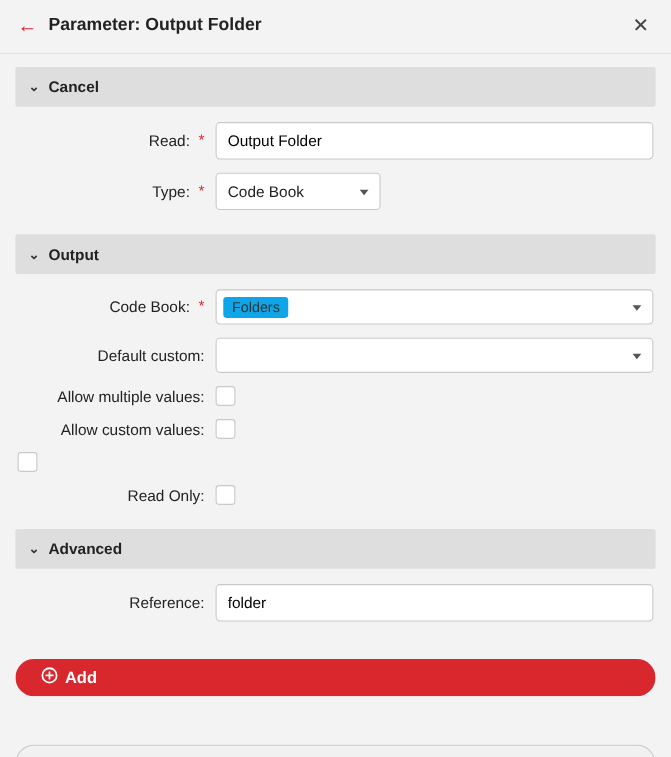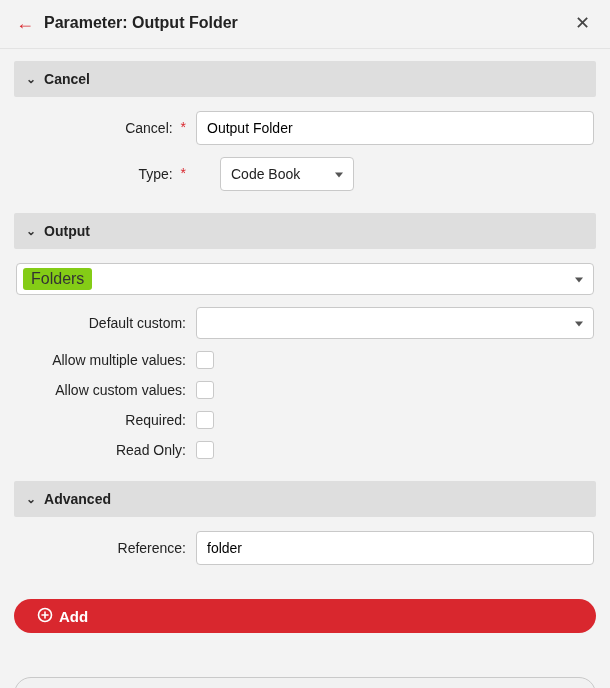--- a/index.html
+++ b/index.html
@@ -41,40 +41,40 @@
     padding-right: 10px; color: #222;
   }
   .row .label .req { color: #d9272e; margin-left: 4px; position: relative; top: -1px;}
   .row .control { flex: 1; }
   input[type=text], .select, .combo {
     width: 100%; height: 32px;
     border: 1px solid #c9c9c9; border-radius: 4px;
     background: #fff; padding: 16px 10px;
     font-size: 14px; font-family: inherit;
   }
-  .select.short { width: 134px; margin-left: 24px; }
+  .select.short { width: 150px; }
   .select { position: relative; display: inline-flex; align-items: center; }
   .select::after {
     content: ""; position: absolute; right: 10px; top: 50%;
     width: 0; height: 0; transform: translateY(-30%);
     border-left: 4px solid transparent;
     border-right: 4px solid transparent;
     border-top: 5px solid #555;
   }
   .combo { display: flex; align-items: center; padding: 0 28px 0 6px; position: relative; }
   .combo::after {
     content: ""; position: absolute; right: 10px; top: 50%;
     width: 0; height: 0; transform: translateY(-30%);
     border-left: 4px solid transparent;
     border-right: 4px solid transparent;
     border-top: 5px solid #555;
   }
   .chip {
-    background: #84cc16; border-radius: 3px;
-    padding: 2px 8px; font-size: 16px; color: #333;
+    background: #0ea5e9; border-radius: 3px;
+    padding: 2px 8px; font-size: 13px; color: #333;
   }
   .checkbox {
     width: 18px; height: 18px; border: 1px solid #c9c9c9;
     border-radius: 3px; background: #fff;
   }
 
   .footer {
     display: flex; justify-content: center; gap: 16px;
     padding-top: 12px;
     flex-direction: column;
@@ -102,21 +102,21 @@
 
   <div class="content">
 
     <div class="section-header">
       <span class="chev">⌄</span>
       <span>Cancel</span>
     </div>
     <div class="form">
       <div class="row">
         <div class="label">
-          <span>Cancel:</span>
+          <span>Read:</span>
           <span class="req">*</span>
         </div>
         <div class="control">
           <input type="text" value="Output Folder" style="">
         </div>
       </div>
       <div class="row">
         <div class="label">
           <span>Type:</span>
           <span class="req">*</span>
@@ -128,20 +128,24 @@
         </div>
       </div>
     </div>
 
     <div class="section-header">
       <span class="chev">⌄</span>
       <span>Output</span>
     </div>
     <div class="form">
       <div class="row">
+        <div class="label">
+          <span>Code Book:</span>
+          <span class="req">*</span>
+        </div>
         <div class="control">
           <div class="combo">
             <span class="chip">Folders</span>
           </div>
         </div>
       </div>
       <div class="row">
         <div class="label">Default custom:</div>
         <div class="control">
           <div class="combo">
@@ -155,21 +159,20 @@
           <div class="checkbox"></div>
         </div>
       </div>
       <div class="row">
         <div class="label">Allow custom values:</div>
         <div class="control">
           <div class="checkbox"></div>
         </div>
       </div>
       <div class="row">
-        <div class="label">Required:</div>
         <div class="control">
           <div class="checkbox"></div>
         </div>
       </div>
       <div class="row">
         <div class="label">Read Only:</div>
         <div class="control">
           <div class="checkbox"></div>
         </div>
       </div>

